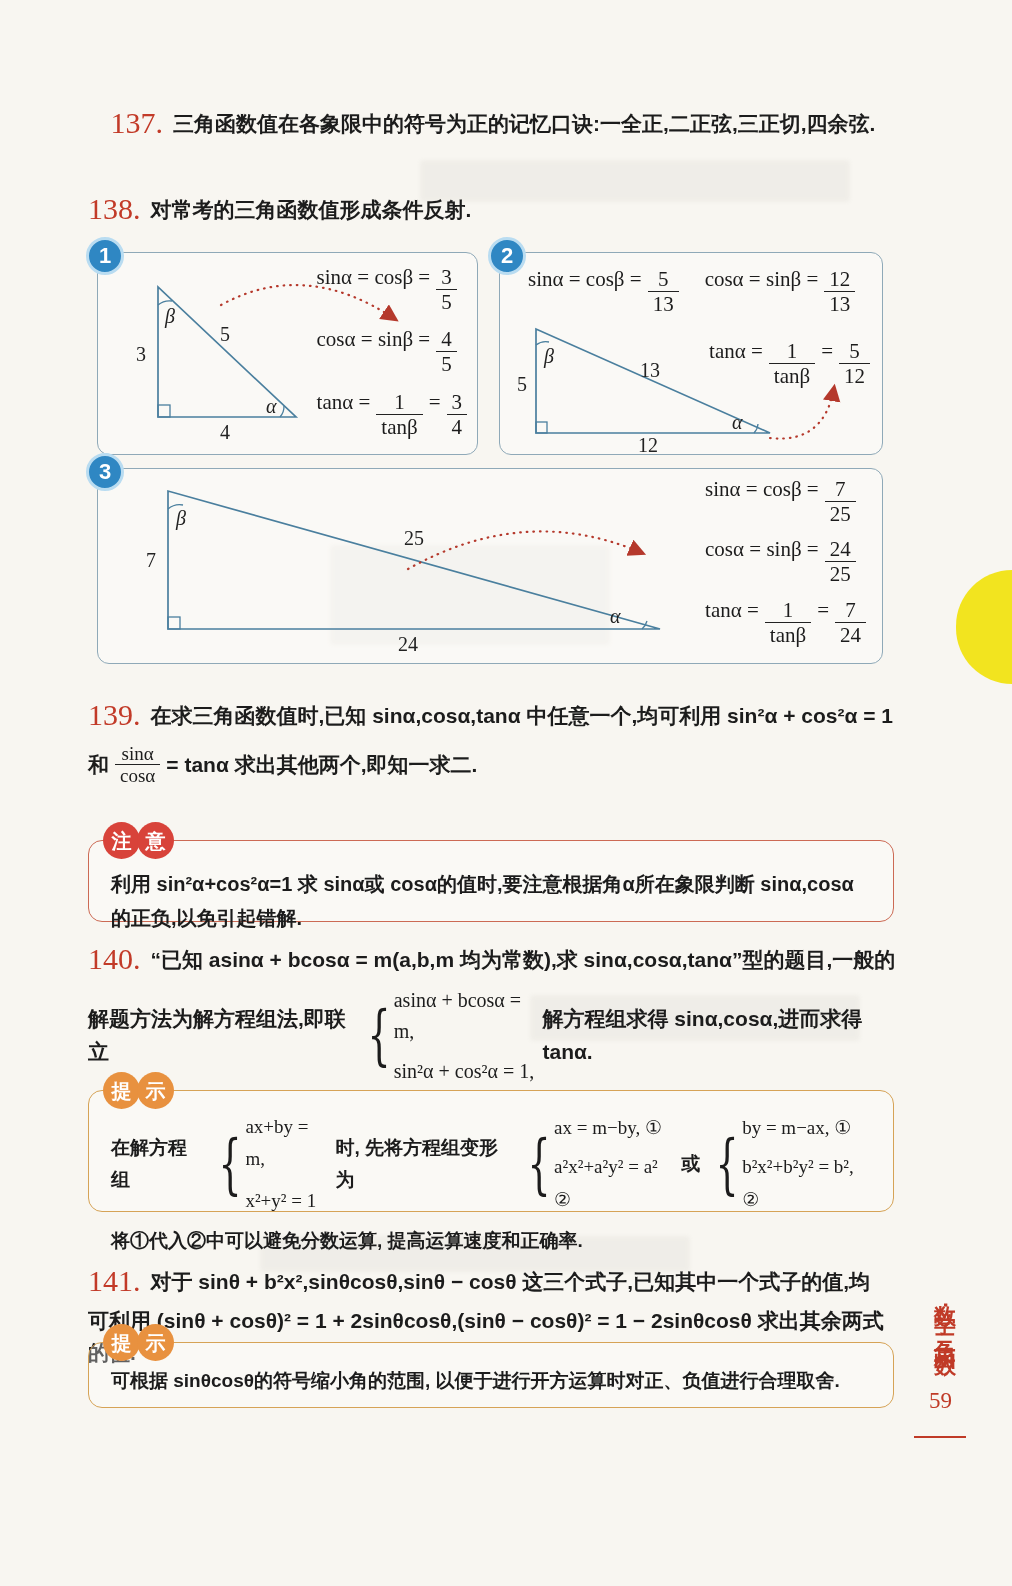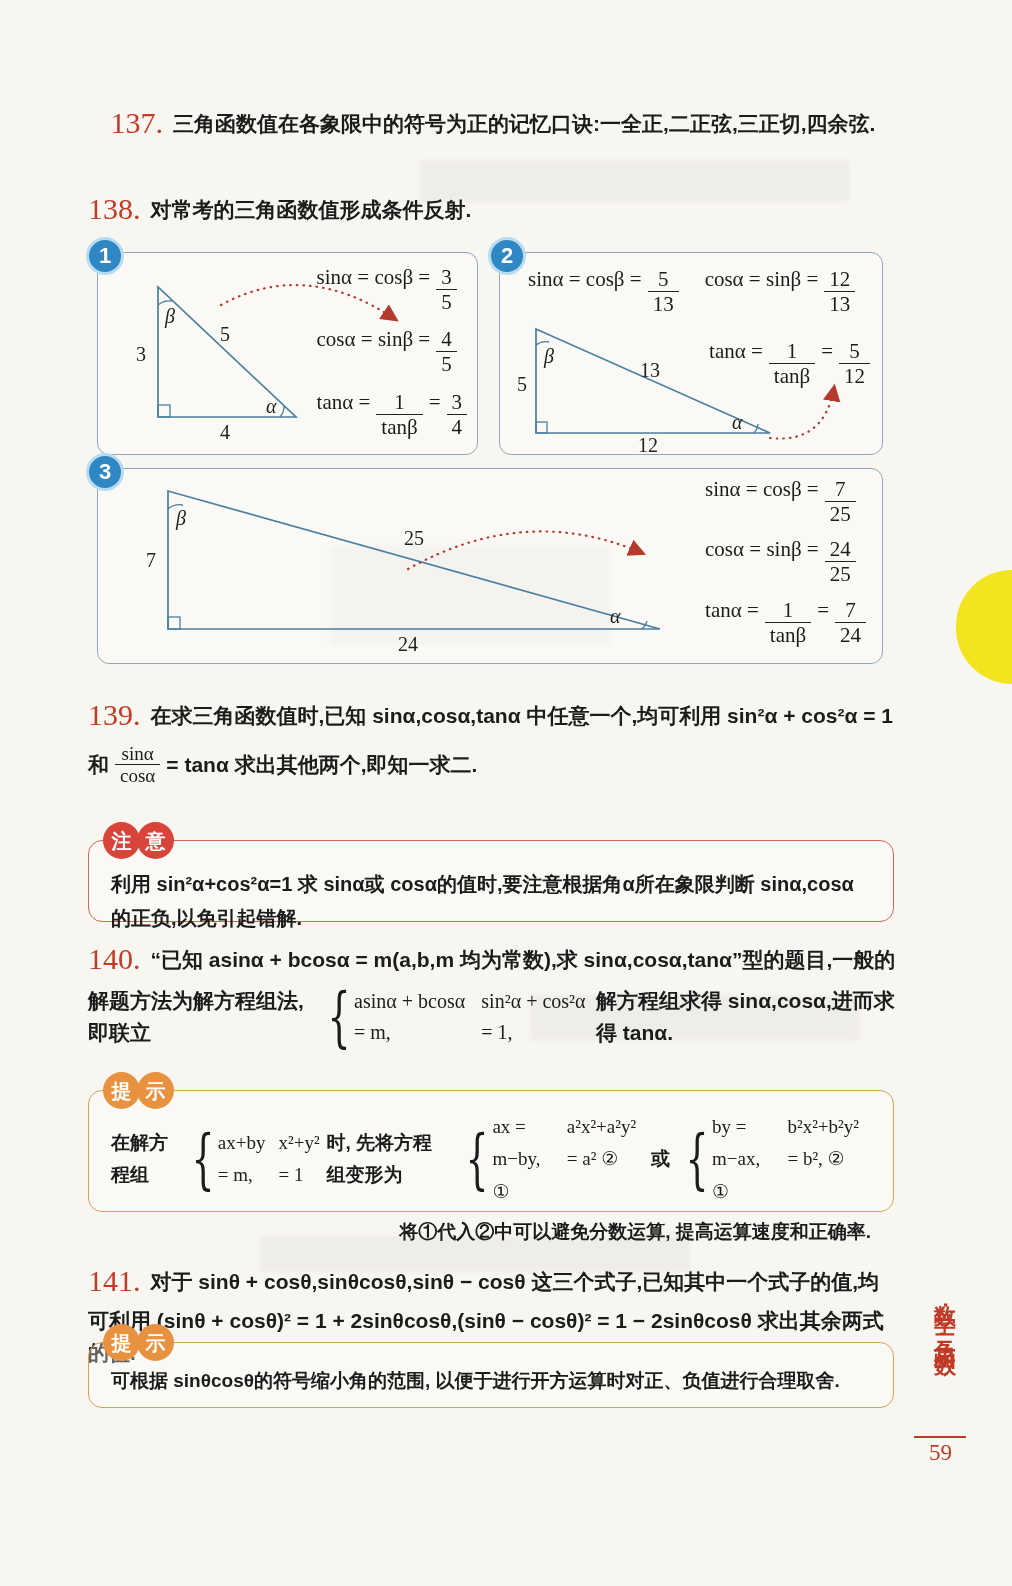--- a/index.html
+++ b/index.html
@@ -56,28 +56,28 @@
   .tag .c { width:37px; height:37px; border-radius:50%; color:#fff; font-size:20px; font-weight:700;
             display:flex; align-items:center; justify-content:center; }
   .tag .c + .c { margin-left:-3px; }
   .note .tag .c { background:#d8433a; }
   .hint .tag .c { background:#e8913f; }
 
   
   .sysgrp { display:inline-flex; align-items:center; }
   .brace { font-family:"DejaVu Serif", serif; font-size:66px; font-weight:300;
            transform:scaleX(0.55); line-height:0.85; color:#1c1c1c; margin-right:-6px; }
-  .sys { display:inline-flex; gap:9px;
+  .sys { display:inline-flex; flex-direction:column; gap:9px;
          font-family:"Liberation Serif", serif; font-size:20px; font-weight:400; }
 
   
   .side-label { position:absolute; right:52px; top:1288px; writing-mode:vertical-rl;
                 color:#c03a27; font-size:22px; font-weight:700; letter-spacing:7px; }
   .side-rule { position:absolute; right:46px; top:1436px; width:52px; height:2px; background:#c03a27; }
-  .page-num { position:absolute; right:60px; top:1440px; font-family:"Liberation Serif", serif;
+  .page-num { position:absolute; right:60px; top:1388px; font-family:"Liberation Serif", serif;
               color:#c03a27; font-size:23px; }
   .yellow-tab { position:absolute; right:0; top:570px; width:56px; height:114px;
                 background:#f2e41f; border-radius:60px 0 0 60px; }
 </style>
 </head>
 <body>
 
 <div class="page">
 
   <div class="bleed" style="left:420px; top:160px; width:430px; height:42px;"></div>
@@ -287,21 +287,21 @@
 
   <div class="callout hint" style="top:1090px; height:122px; padding-top:20px;">
     <div class="tag">
       <span class="c">提</span>
       <span class="c">示</span>
     </div>
     <div class="mixline" style="font-size:19px;">
       <span>在解方程组</span>
       <span class="sysgrp">
         <span class="brace">{</span>
-        <span class="sys" style="font-size:19px; align-items:flex-end;">
+        <span class="sys" style="font-size:19px; ">
           <span>ax+by = m,</span>
           <span>x²+y² = 1</span>
         </span>
       </span>
       <span>时, 先将方程组变形为</span>
       <span class="sysgrp">
         <span class="brace">{</span>
         <span class="sys" style="font-size:19px; gap:7px;">
           <span>ax = m−by, ①</span>
           <span>a²x²+a²y² = a² ②</span>
@@ -309,26 +309,26 @@
       </span>
       <span>或</span>
       <span class="sysgrp">
         <span class="brace">{</span>
         <span class="sys" style="font-size:19px; gap:7px;">
           <span>by = m−ax, ①</span>
           <span>b²x²+b²y² = b², ②</span>
         </span>
       </span>
     </div>
-    <div style="margin-top:8px; font-size:19px;text-align:right;">将①代入②中可以避免分数运算, 提高运算速度和正确率.</div>
+    <div style="margin-top:8px; font-size:19px;">将①代入②中可以避免分数运算, 提高运算速度和正确率.</div>
   </div>
 
   <div class="item" style="top:1258px;">
     <div>
-      <span class="item-no">141.</span><span>对于 sinθ + cosθ,sinθcosθ,sinθ − cosθ 这三个式子,已知其中一个式子的值,均</span>
+      <span class="item-no">141.</span><span>对于 sinθ + b²x²,sinθcosθ,sinθ − cosθ 这三个式子,已知其中一个式子的值,均</span>
     </div>
     <div>可利用 (sinθ + cosθ)² = 1 + 2sinθcosθ,(sinθ − cosθ)² = 1 − 2sinθcosθ 求出其余两式的值.</div>
   </div>
 
   <div class="callout hint" style="top:1342px; height:66px; padding-top:22px;">
     <div class="tag">
       <span class="c">提</span>
       <span class="c">示</span>
     </div>
     <div style="font-size:19px;">可根据 sinθcosθ的符号缩小角的范围, 以便于进行开方运算时对正、负值进行合理取舍.</div>

